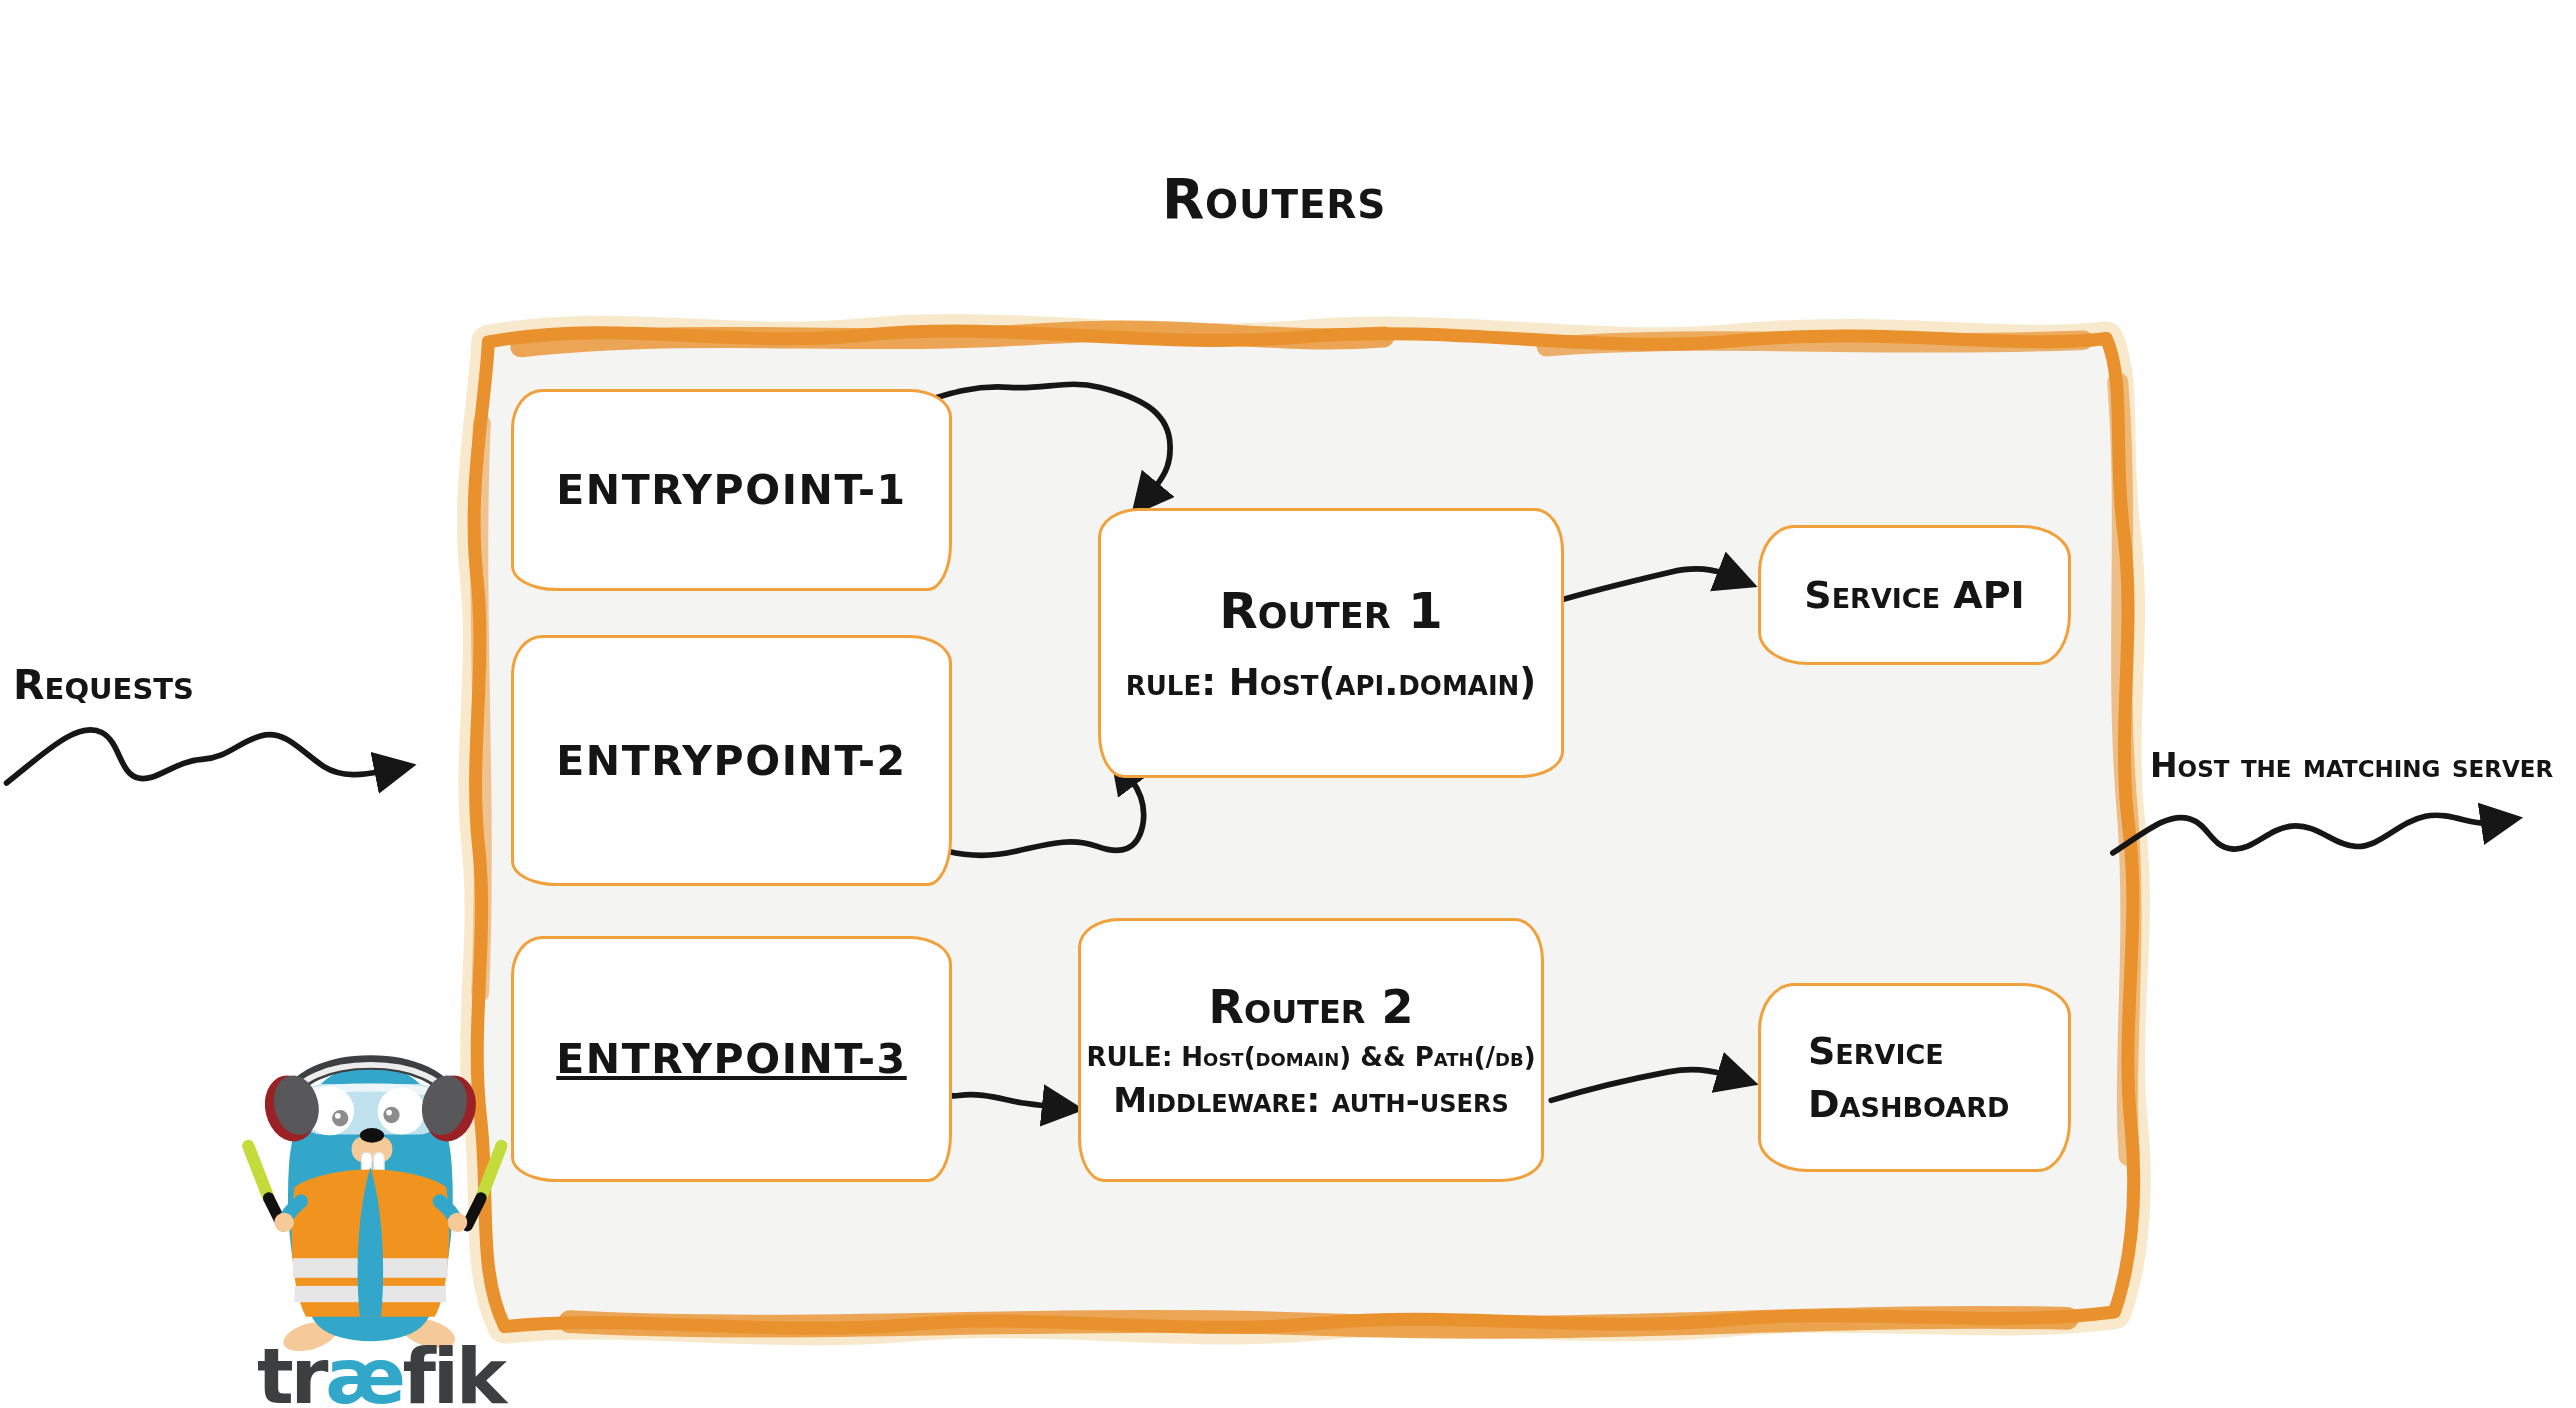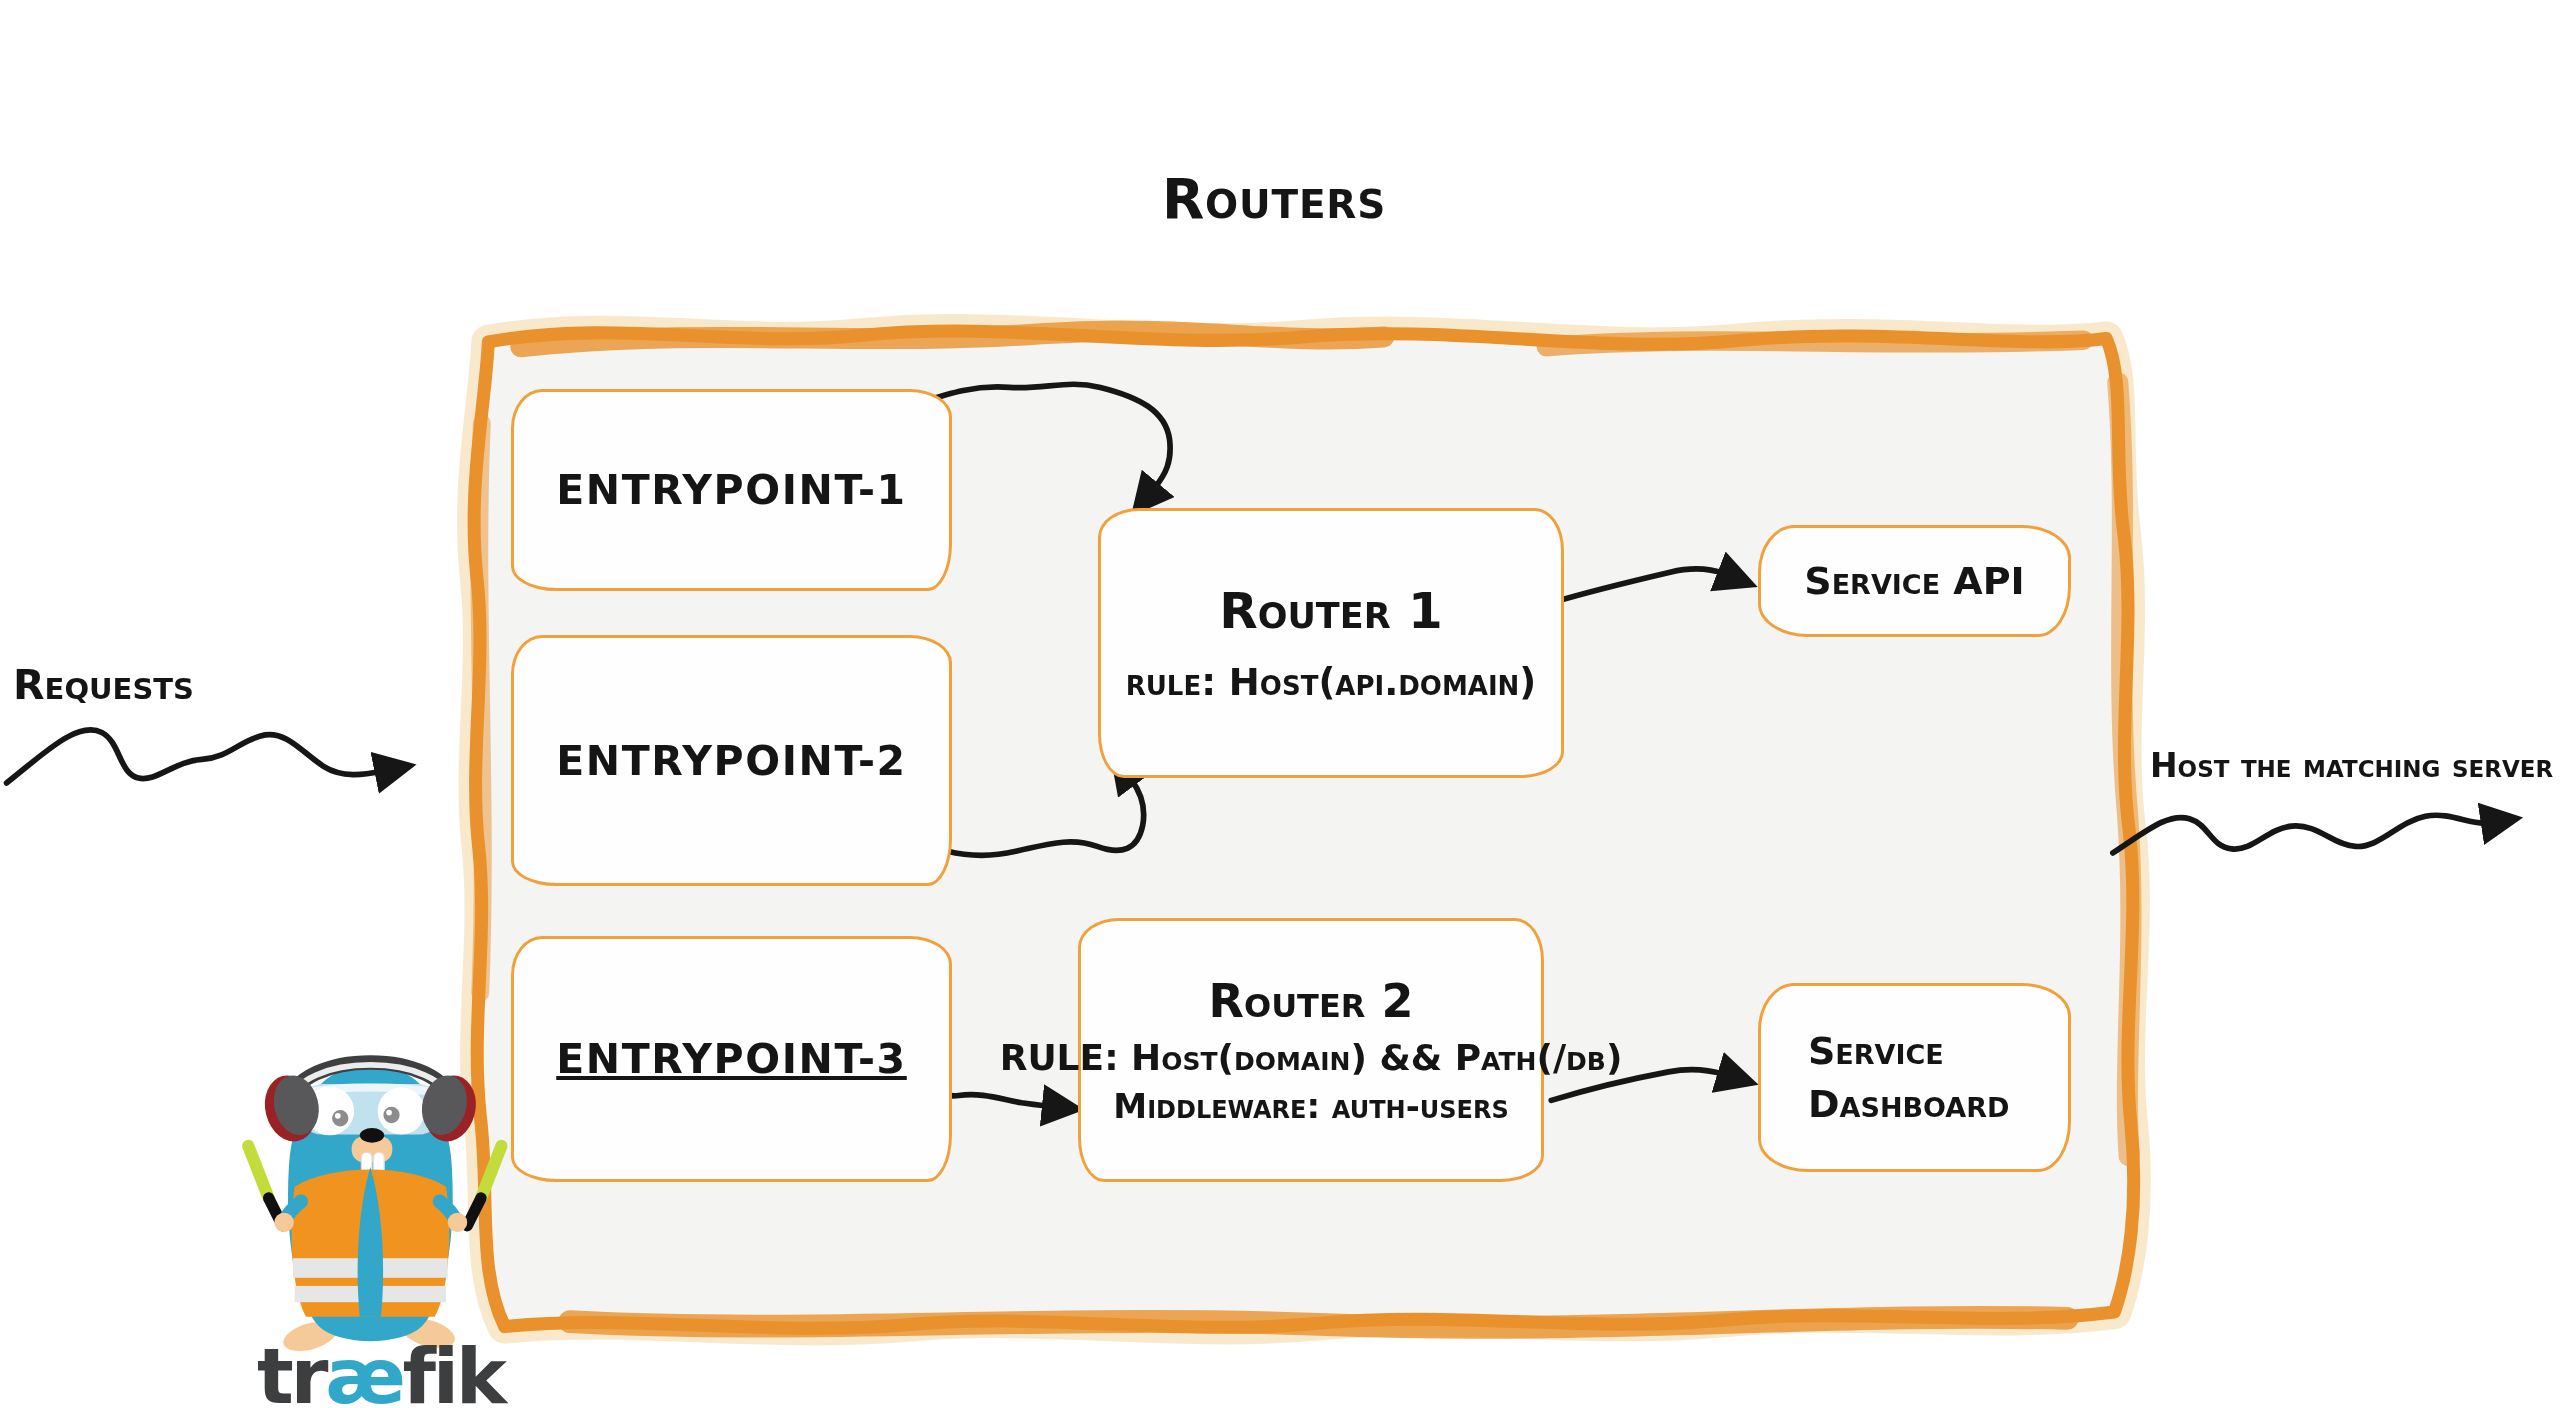--- a/index.html
+++ b/index.html
@@ -63,27 +63,27 @@
   .router-box {
     left: 1078px; width: 466px;
     border-radius: 41px 29px 44px 26px / 29px 42px 26px 44px;
     gap: 21px;
   }
   #router1 { top: 508px; height: 270px; margin-left: 20px; }
   #router2 { top: 918px; height: 264px; gap: 8.1px; }
   .router-name  { font-size: 50px; font-weight: 600; white-space: nowrap; }
   .router-rule  { font-size: 37px; font-weight: 600; white-space: nowrap; }
   #router2 .router-name { font-size: 46px; }
-  #router2 .router-rule { font-size: 36px; }
+  #router2 .router-rule { font-size: 26px; }
   .router-middleware { font-size: 34px; font-weight: 600; white-space: nowrap; }
   .service-box {
     left: 1758px; width: 313px;
     border-radius: 36px 49px 33px 50px / 47px 33px 50px 33px;
   }
-  #service-api { top: 525px; height: 112px; }
+  #service-api { top: 525px; height: 140px; }
   #service-dashboard {
     top: 983px; height: 189px;
     align-items: flex-start;
     padding-left: 47px;
     gap: 9px;
   }
   .service-label { font-size: 38px; font-weight: 600; white-space: nowrap; }
   .wordmark {
     position: absolute;
     left: 257px; top: 1338px;

